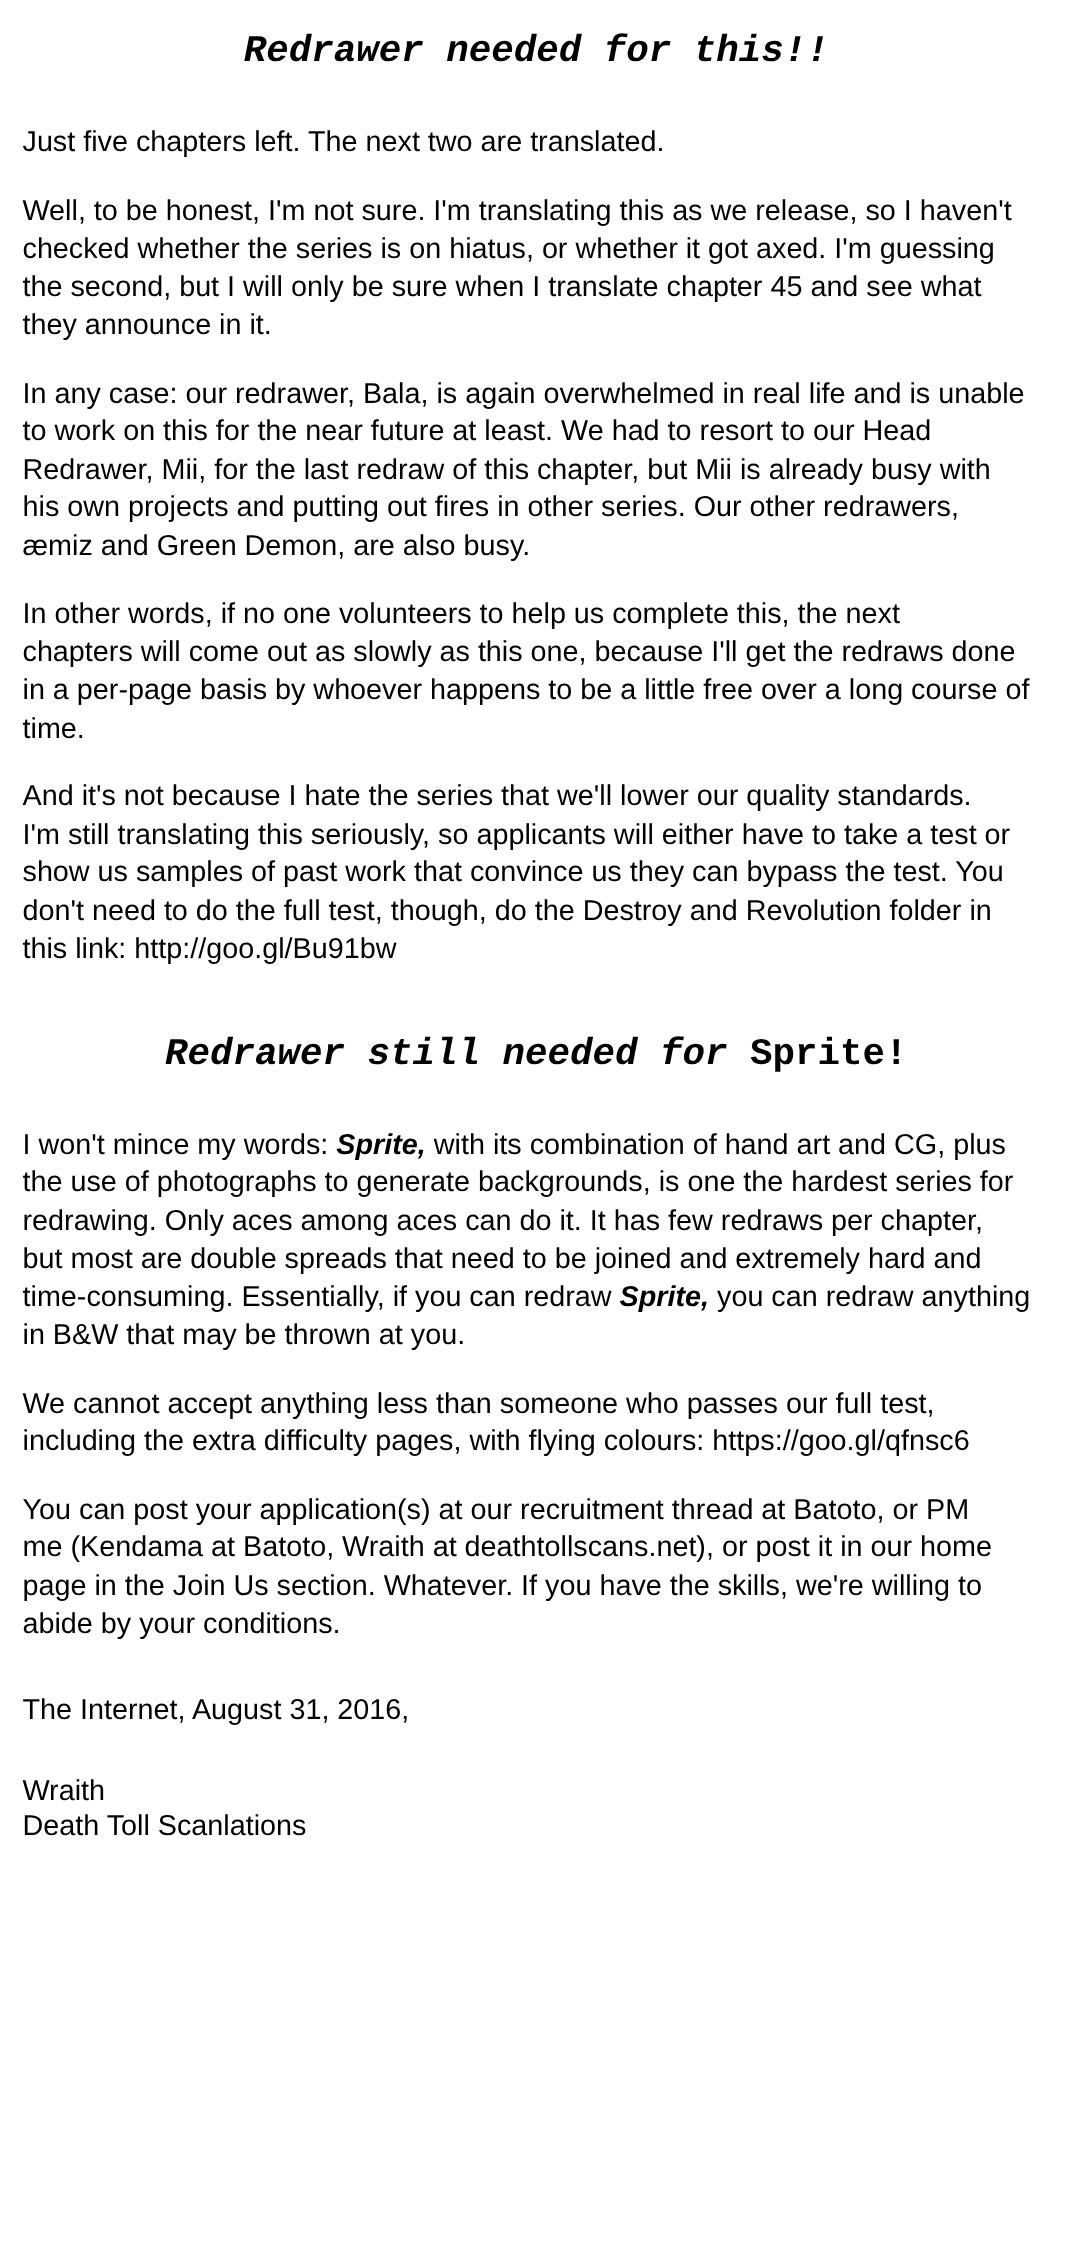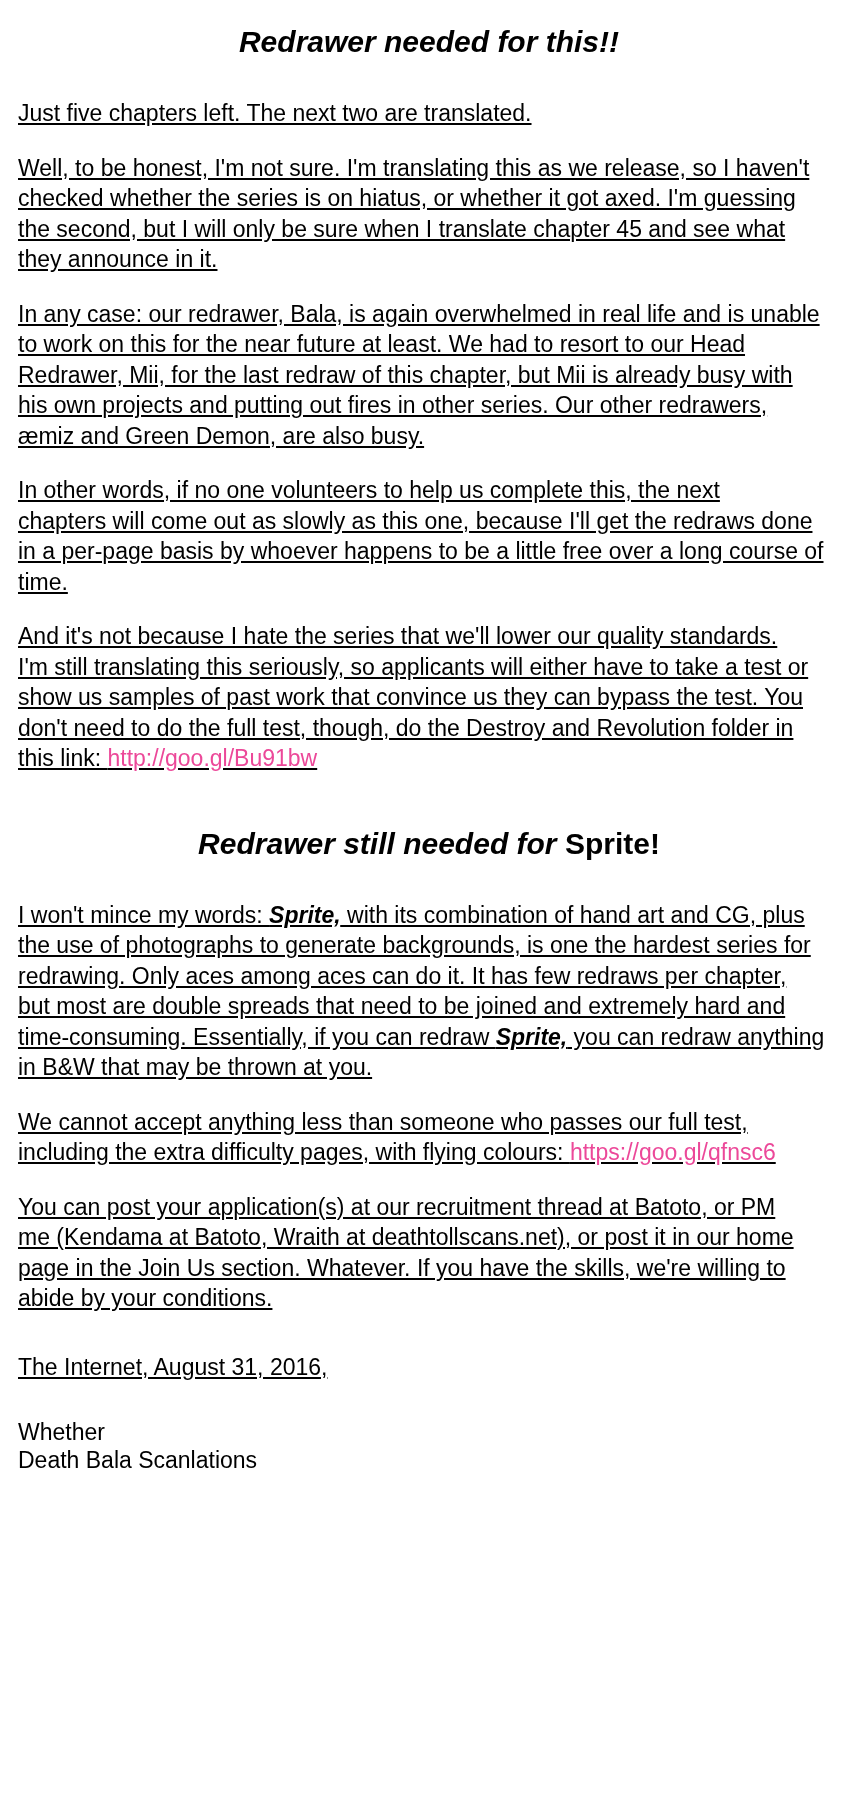--- a/index.html
+++ b/index.html
@@ -14,37 +14,37 @@
   .doc {
     padding: 22px 18px 0 18px;
   }
   .title {
     font-size: 30px;
     line-height: 40px;
     font-weight: bold;
     font-style: italic;
     text-align: center;
     margin: 0;
+    font-family: Liberation Mono, monospace;
   }
   h1.title { margin-bottom: 36px; }
   h2.title { margin-top: 50px; margin-bottom: 36px; }
   .title .upright { font-style: normal; }
   .para {
     font-size: 23px;
     line-height: 30.5px;
     white-space: pre;
     margin: 24px 0 0 0;
     letter-spacing: 0;
-    text-decoration: underline;
   }
   .emph {
     font-weight: bold;
     font-style: italic;
   }
-  .url { color: #ec4899; text-decoration: none; }
+  .url { color: #000000; text-decoration: none; }
   .right { text-align: left; }
   .dateline { margin-top: 38px; }
   .signature {
     margin-top: 36px;
     font-size: 23px;
     line-height: 28px;
   }
 </style>
 </head>
 <body>
@@ -93,17 +93,17 @@
 
 
   <p class="para">You can post your application(s) at our recruitment thread at Batoto, or PM
 me (Kendama at Batoto, Wraith at deathtollscans.net), or post it in our home
 page in the Join Us section. Whatever. If you have the skills, we're willing to
 abide by your conditions.</p>
 
   <p class="para right dateline">The Internet, August 31, 2016,</p>
 
   <div class="signature right">
-    <div>Whether</div>
-    <div>Death Bala Scanlations</div>
+    <div>Wraith</div>
+    <div>Death Toll Scanlations</div>
   </div>
 
 </main>
 
 </body></html>

